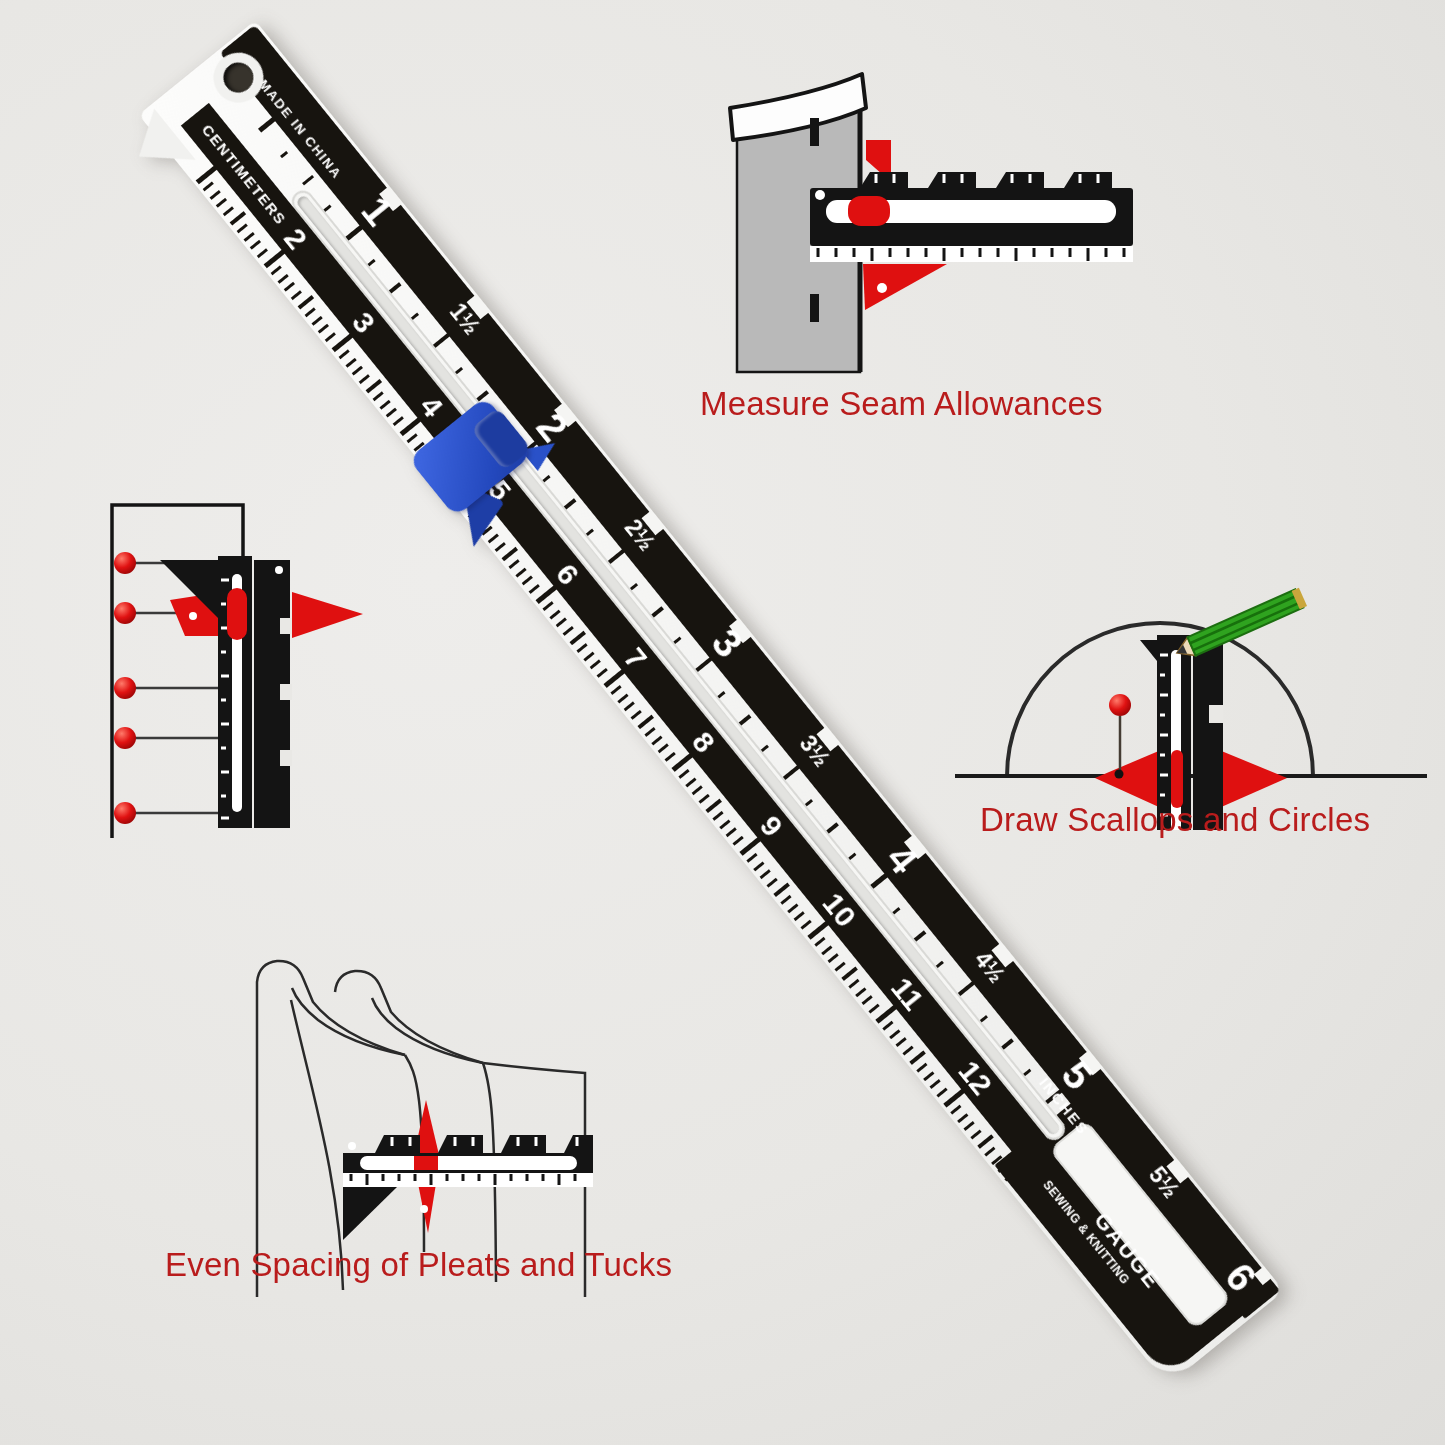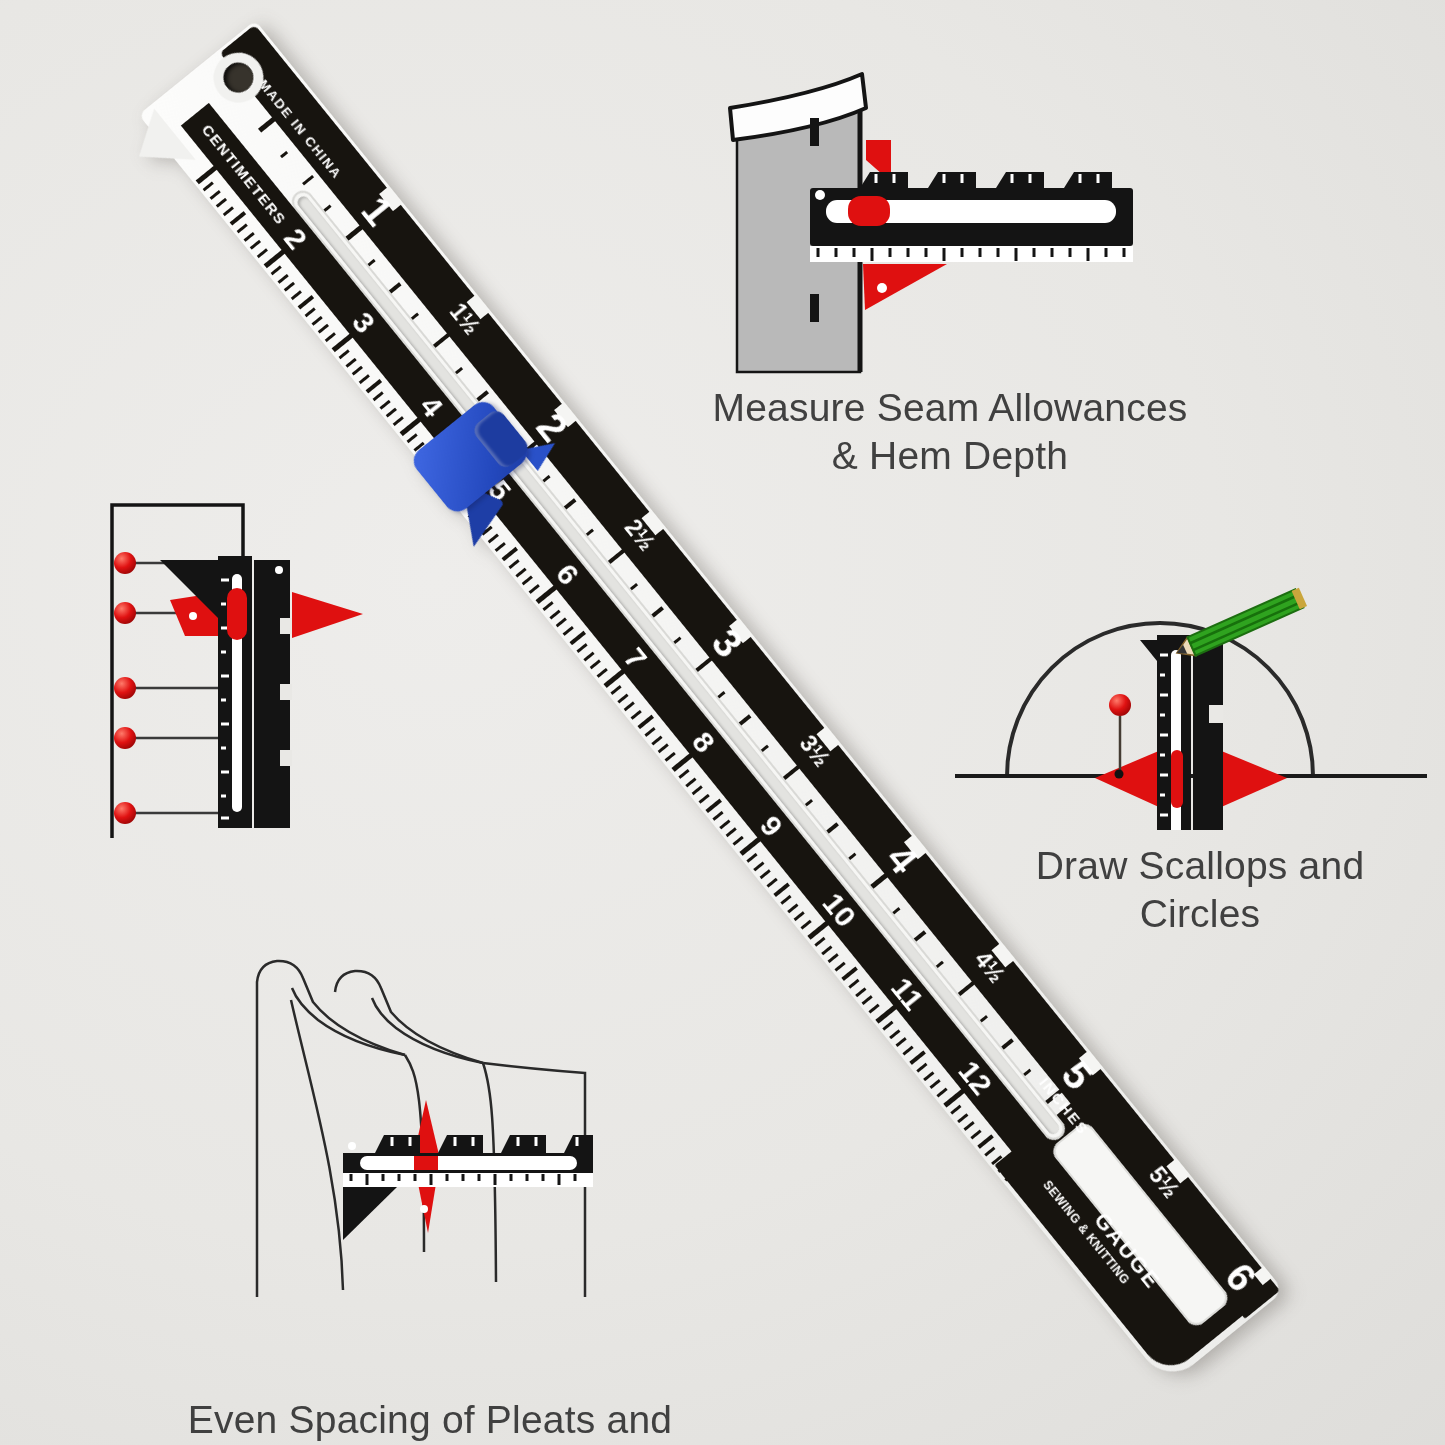--- a/index.html
+++ b/index.html
@@ -2,21 +2,21 @@
 <html><head>
 <meta charset="utf-8">
 <style>
   html,body{margin:0;padding:0;}
   body{width:1445px;height:1445px;overflow:hidden;position:relative;
        font-family:"Liberation Sans",sans-serif;
        background:radial-gradient(ellipse at 30% 40%, #eeedeb 0%, #e8e7e4 55%, #deddda 100%);}
   .stage{position:absolute;inset:0;}
 
   
-  .cap{position:absolute;text-align:center;color:#404040;font-size:39px;line-height:1.22;letter-spacing:.2px;}
+  .cap{position:absolute;color:#b91c1c;font-size:33px;line-height:1.22;letter-spacing:.2px;}
 
   
   .ruler{position:absolute;left:104px;top:72px;width:150px;height:1690px;
          transform:rotate(-39deg);transform-origin:0 0;
          filter:drop-shadow(5px 8px 9px rgba(70,66,58,.32));}
   .ruler *{position:absolute;}
   .sil{left:0;top:55px;width:150px;height:1635px;border-radius:8px 8px 14px 34px;
        background:linear-gradient(120deg,#fcfcfb,#ececea);}
   .tipwedge{left:-26px;top:60px;width:42px;height:66px;background:#f1f1ef;
        clip-path:polygon(100% 0,100% 100%,0 42%);}
@@ -148,21 +148,20 @@
         <rect x="138" y="148" width="42" height="30" rx="13" fill="#df1010"></rect>
         <rect x="100" y="198" width="323" height="16" fill="#fff"></rect>
         <path d="M108 200v9M126 200v9M144 200v9M162 200v13M180 200v9M198 200v9M216 200v9M234 200v13M252 200v9M270 200v9M288 200v9M306 200v13M324 200v9M342 200v9M360 200v9M378 200v13M396 200v9M414 200v9" stroke="#141414" stroke-width="3"></path>
         <circle cx="110" cy="147" r="5" fill="#fff"></circle>
         <circle cx="172" cy="240" r="5" fill="#fff"></circle>
       </g>
     </svg>
   </div>
   <div class="cap" style="left:700px;top:384px;width:500px">
     <div>Measure Seam Allowances</div>
-    <div>&amp; Hem Depth</div>
   </div>
 
   <div class="illus" style="left:75px;top:488px;width:580px;height:370px">
     <svg width="580" height="370" viewBox="0 0 580 370">
       <defs>
         <radialGradient id="gB" cx="35%" cy="30%" r="75%">
           <stop offset="0%" stop-color="#ff7a6a"></stop>
             <stop offset="55%" stop-color="#e01212"></stop>
             <stop offset="100%" stop-color="#9c0505"></stop>
         </radialGradient>
@@ -238,21 +237,21 @@
       </g>
       <g transform="translate(262,64) rotate(-24)">
         <path d="M-22,0 L-6,-10 L-6,10 Z" fill="#ecd9b8" stroke="#83622a" stroke-width="1.5"></path>
         <path d="M-22,0 L-13,-5 L-13,5 Z" fill="#333"></path>
         <rect x="-6" y="-10" width="118" height="20" fill="#2fa31f" stroke="#1c6e10" stroke-width="2"></rect>
         <path d="M-6 -3.5H112M-6 4H112" stroke="#17700c" stroke-width="2.5"></path>
         <rect x="108" y="-10" width="8" height="20" fill="#caa63c"></rect>
       </g>
     </svg>
   </div>
-  <div class="cap" style="left:980px;top:842px;width:440px">
+  <div class="cap" style="left:980px;top:800px;width:440px">
     <div>Draw Scallops and Circles</div>
   </div>
 
   <div class="illus" style="left:172px;top:952px;width:650px;height:370px">
     <svg width="650" height="370" viewBox="0 0 650 370">
       <g fill="none" stroke="#2a2a2a" stroke-width="2.5">
         <path d="M85,345 L85,30 Q87,11 105,9 Q124,8 131,26 L141,50 Q168,84 233,103"></path>
         <path d="M233,103 Q178,92 146,68 Q126,52 120,36"></path>
         <path d="M119,48 C140,140 168,230 171,338"></path>
         <path d="M233,103 C245,122 252,140 252,300"></path>
@@ -269,17 +268,17 @@
         <path d="M171,235 L225,235 L171,288 Z" fill="#141414"></path>
         <rect x="188" y="204" width="217" height="14" rx="7" fill="#fff"></rect>
         <rect x="242" y="204" width="24" height="14" fill="#df1010"></rect>
         <rect x="171" y="221" width="250" height="14" fill="#fff"></rect>
         <path d="M179 222v7M195 222v11M211 222v7M227 222v7M243 222v7M259 222v11M275 222v7M291 222v7M307 222v7M323 222v11M339 222v7M355 222v7M371 222v7M387 222v11M403 222v7" stroke="#141414" stroke-width="3"></path>
         <circle cx="180" cy="194" r="4" fill="#fff"></circle>
         <circle cx="252" cy="257" r="4" fill="#fff"></circle>
       </g>
     </svg>
   </div>
-  <div class="cap" style="left:165px;top:1396px;width:530px">
+  <div class="cap" style="left:165px;top:1245px;width:530px">
     <div>Even Spacing of Pleats and Tucks</div>
   </div>
 
 </div>
 
 </body></html>

